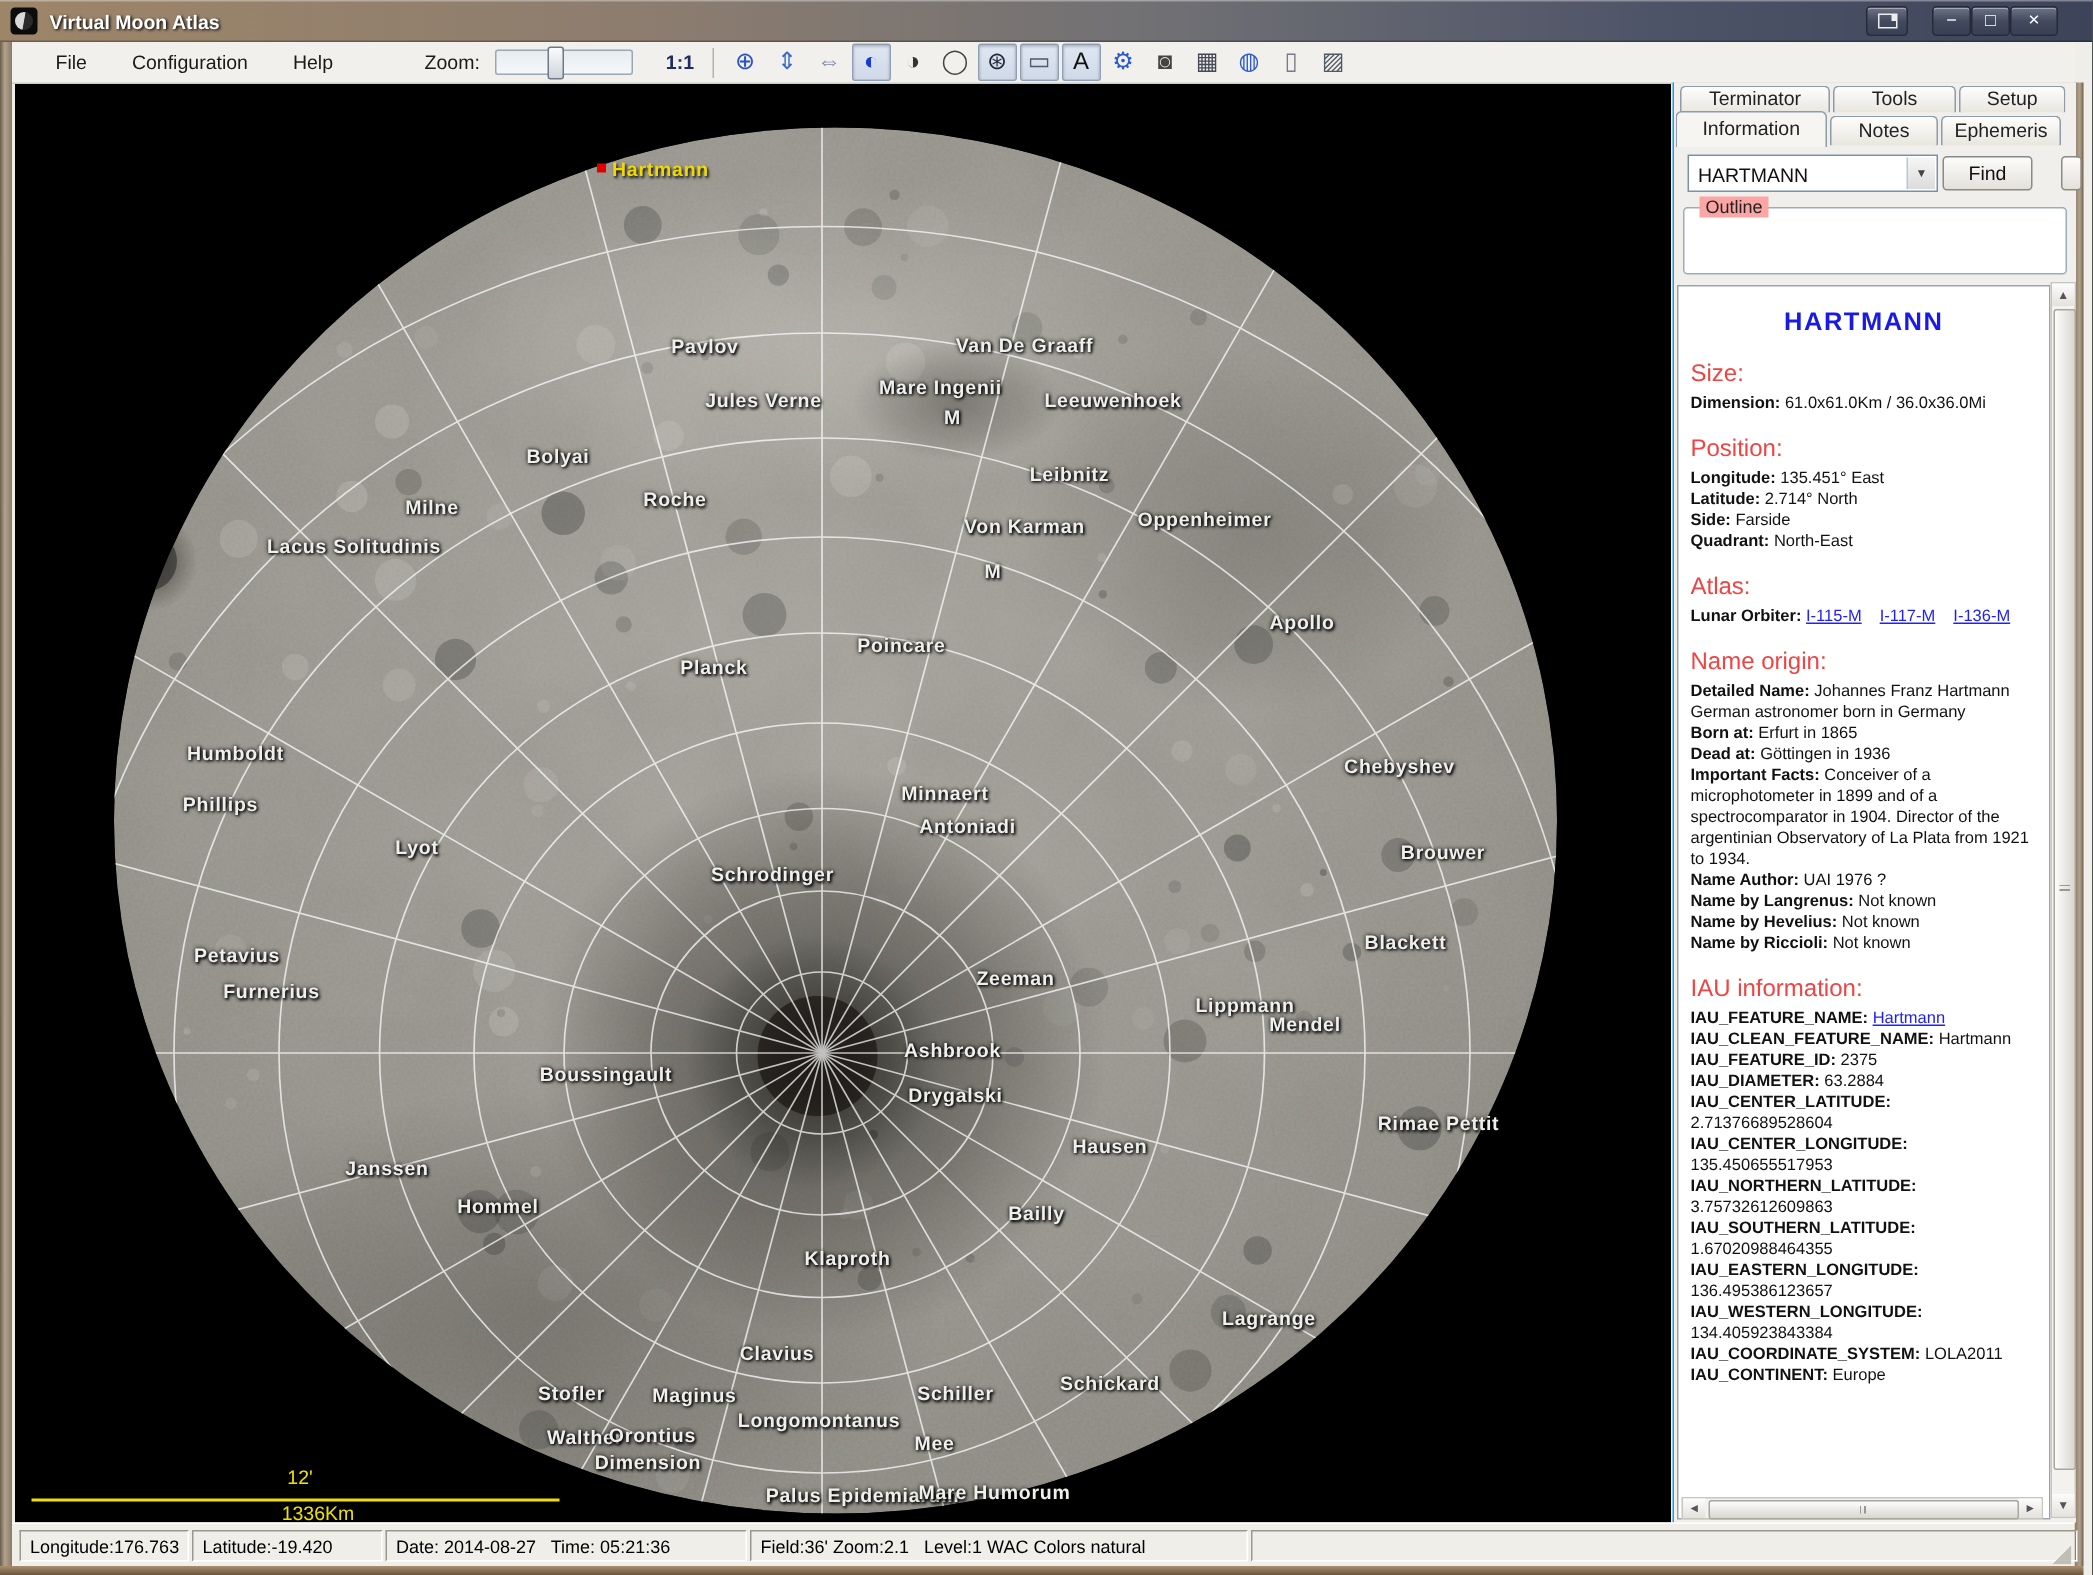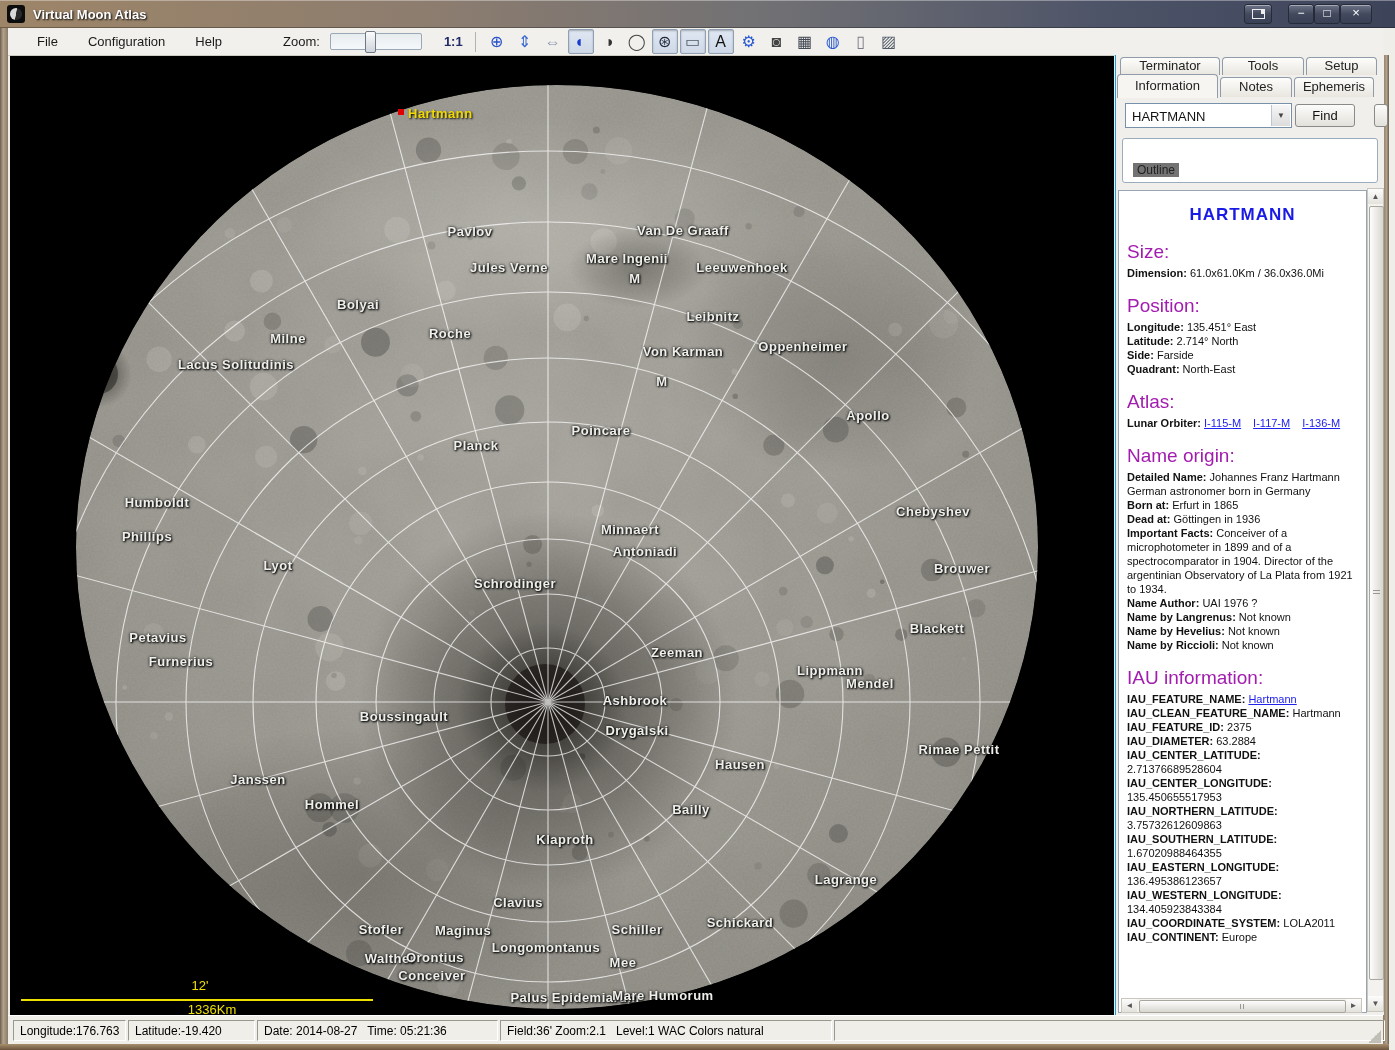--- a/index.html
+++ b/index.html
@@ -56,25 +56,25 @@
   .tab.active{background:#f6f5f1;z-index:2;}
   .combo{position:absolute;left:9px;top:48px;width:167px;height:25px;box-sizing:border-box;border:1px solid #7791ab;background:#fff;}
   .combo input{position:absolute;left:4px;top:2px;width:135px;height:18px;border:none;outline:none;
     font-size:13px;font-family:"Liberation Sans",sans-serif;color:#111;background:transparent;}
   .combo .arrowbox{position:absolute;right:1px;top:1px;width:18px;height:21px;background:linear-gradient(#f6f6f6,#dcdcdc);
     border-left:1px solid #b9c6d4;text-align:center;font-size:8px;line-height:21px;color:#444;}
   .btn{position:absolute;box-sizing:border-box;border:1px solid #8a8a88;border-radius:3px;
     background:linear-gradient(#fcfcfb,#e3e1da);font-size:13px;color:#111;text-align:center;}
   .outline-box{position:absolute;left:6px;top:83px;width:256px;height:45px;box-sizing:border-box;
     border:1px solid #9badbd;border-radius:3px;background:#fff;}
-  .outline-label{position:absolute;left:10px;top:-8px;background:#737373;padding:0 4px;font-size:12px;color:#222;margin-top:32px;}
+  .outline-label{position:absolute;left:10px;top:-8px;background:#fca5a5;padding:0 4px;font-size:12px;color:#222;}
   .info{position:absolute;left:2px;top:135px;width:249px;height:823px;box-sizing:border-box;background:#fff;
     border:1px solid #98a4b0;overflow:hidden;padding:2px 8px;}
   .info-title{margin:12px 0 16px;text-align:center;color:#1a1ae6;font-size:17px;font-weight:bold;letter-spacing:1px;}
-  .info-heading{margin:15px 0 3px;font-size:19px;color:#a21caf;}
+  .info-heading{margin:15px 0 3px;font-size:16px;color:#ef4444;}
   .info-row{font-size:11px;line-height:14px;color:#111;}
   .info-row b{font-weight:bold;}
   .sec-rows{margin:2px 0 8px;}
   .info-link{color:#2222ee;text-decoration:underline;margin-right:12px;}
   
   .vscroll{position:absolute;left:251px;top:133px;width:17px;height:824px;background:#f3f2ef;border:1px solid #c9c6be;box-sizing:border-box;}
   .hscroll{position:absolute;left:5px;top:943px;width:241px;height:15px;background:#f3f2ef;border:1px solid #c9c6be;box-sizing:border-box;}
   .sb-arrow{position:absolute;background:linear-gradient(#fcfcfc,#e4e2dc);color:#555;text-align:center;}
   .sb-thumb{position:absolute;background:linear-gradient(90deg,#fdfdfd,#d8d6d0);border:1px solid #a9a69e;border-radius:2px;}
   .sb-thumb.h{background:linear-gradient(#fdfdfd,#d8d6d0);}
@@ -370,21 +370,21 @@
             </g>
         </g>
       </svg>
       <div class="labels">
           <span class="map-label" style="left: 460px; top: 175px;">Pavlov</span>
           <span class="map-label" style="left: 673px; top: 174px;">Van De Graaff</span>
           <span class="map-label" style="left: 499px; top: 211px;">Jules Verne</span>
           <span class="map-label" style="left: 617px; top: 202px;">Mare Ingenii</span>
           <span class="map-label" style="left: 625px; top: 222px;">M</span>
           <span class="map-label" style="left: 732px; top: 211px;">Leeuwenhoek</span>
-          <span class="map-label" style="left: 348px; top: 248px; text-align: right;">Bolyai</span>
+          <span class="map-label" style="left: 362px; top: 248px; text-align: right;">Bolyai</span>
           <span class="map-label" style="left: 278px; top: 282px;">Milne</span>
           <span class="map-label" style="left: 440px; top: 277px;">Roche</span>
           <span class="map-label" style="left: 703px; top: 260px;">Leibnitz</span>
           <span class="map-label" style="left: 226px; top: 308px;">Lacus Solitudinis</span>
           <span class="map-label" style="left: 673px; top: 295px;">Von Karman</span>
           <span class="map-label" style="left: 652px; top: 325px;">M</span>
           <span class="map-label" style="left: 793px; top: 290px;">Oppenheimer</span>
           <span class="map-label" style="left: 858px; top: 359px;">Apollo</span>
           <span class="map-label" style="left: 591px; top: 374px;">Poincare</span>
           <span class="map-label" style="left: 466px; top: 389px;">Planck</span>
@@ -413,21 +413,21 @@
           <span class="map-label" style="left: 555px; top: 783px;">Klaproth</span>
           <span class="map-label" style="left: 836px; top: 823px;">Lagrange</span>
           <span class="map-label" style="left: 508px; top: 846px;">Clavius</span>
           <span class="map-label" style="left: 371px; top: 873px;">Stofler</span>
           <span class="map-label" style="left: 453px; top: 874px;">Maginus</span>
           <span class="map-label" style="left: 627px; top: 873px;">Schiller</span>
           <span class="map-label" style="left: 730px; top: 866px;">Schickard</span>
           <span class="map-label" style="left: 536px; top: 891px;">Longomontanus</span>
           <span class="map-label" style="left: 380px; top: 902px;">Walther</span>
           <span class="map-label" style="left: 425px; top: 901px;">Orontius</span>
-          <span class="map-label" style="left: 422px; top: 919px;">Conceiver</span>
+          <span class="map-label" style="left: 422px; top: 919px;">Dimension</span>
           <span class="map-label" style="left: 613px; top: 906px;">Mee</span>
           <span class="map-label" style="left: 565px; top: 941px;">Palus Epidemiarum</span>
           <span class="map-label" style="left: 653px; top: 939px;">Mare Humorum</span>
         </div>
       <div class="marker-dot" style="left:388px;top:53px;"></div>
       <div class="marker-label" style="left:398px;top:57px;">Hartmann</div>
       <div class="scale-line"></div>
       <div class="scale-top">12'</div>
       <div class="scale-bottom">1336Km</div>
     </div>

